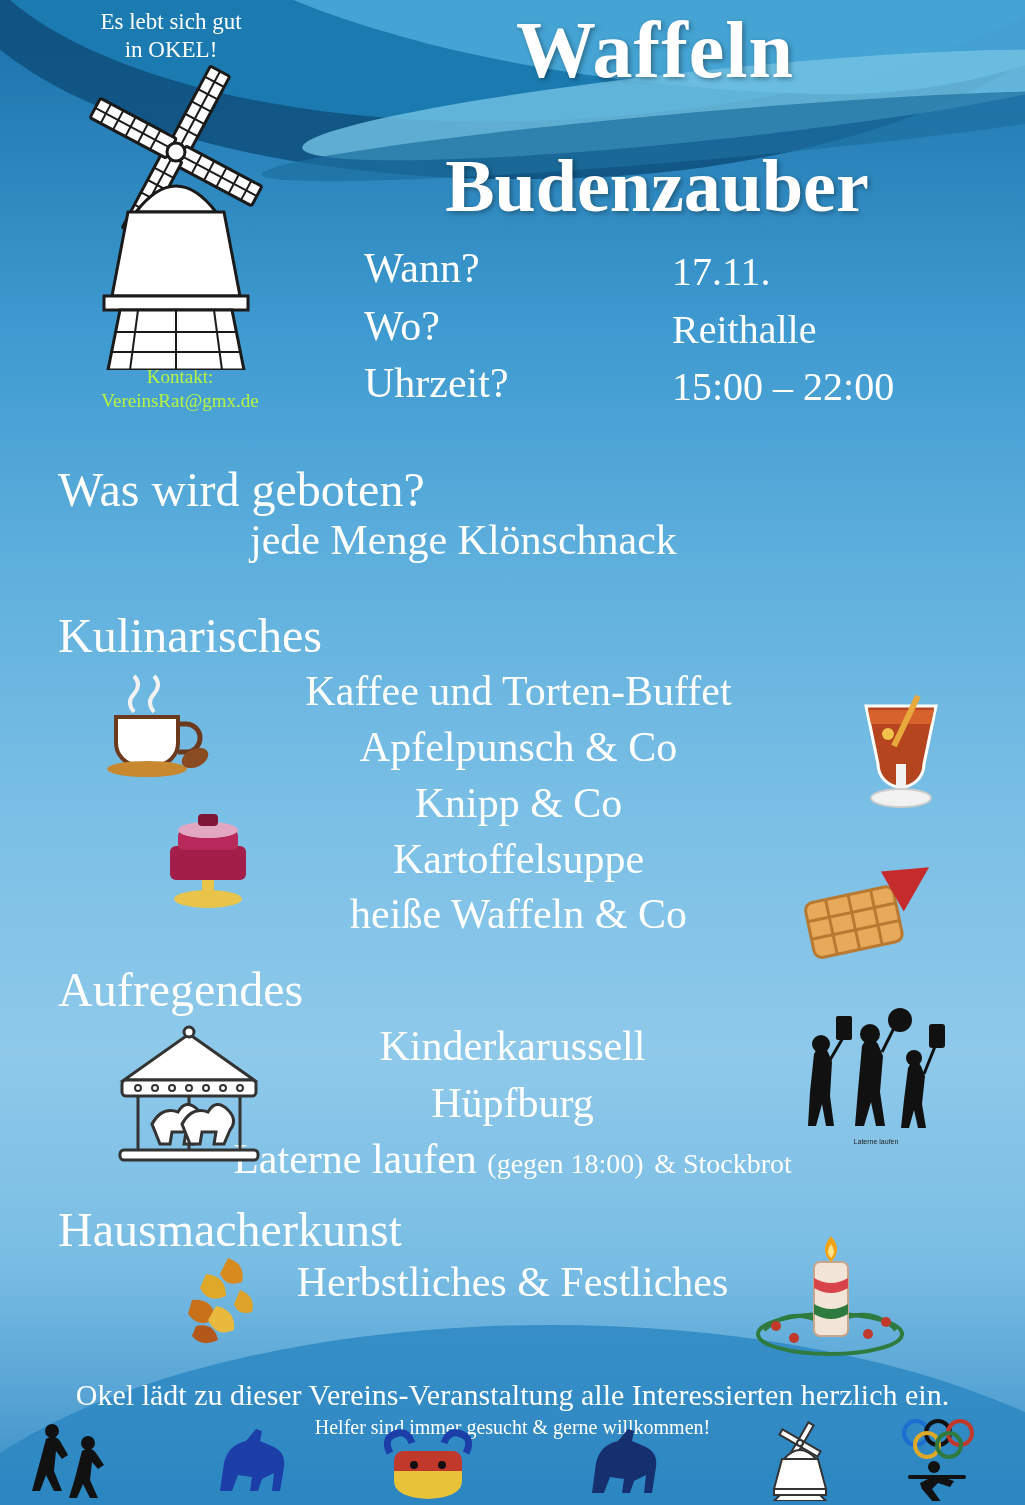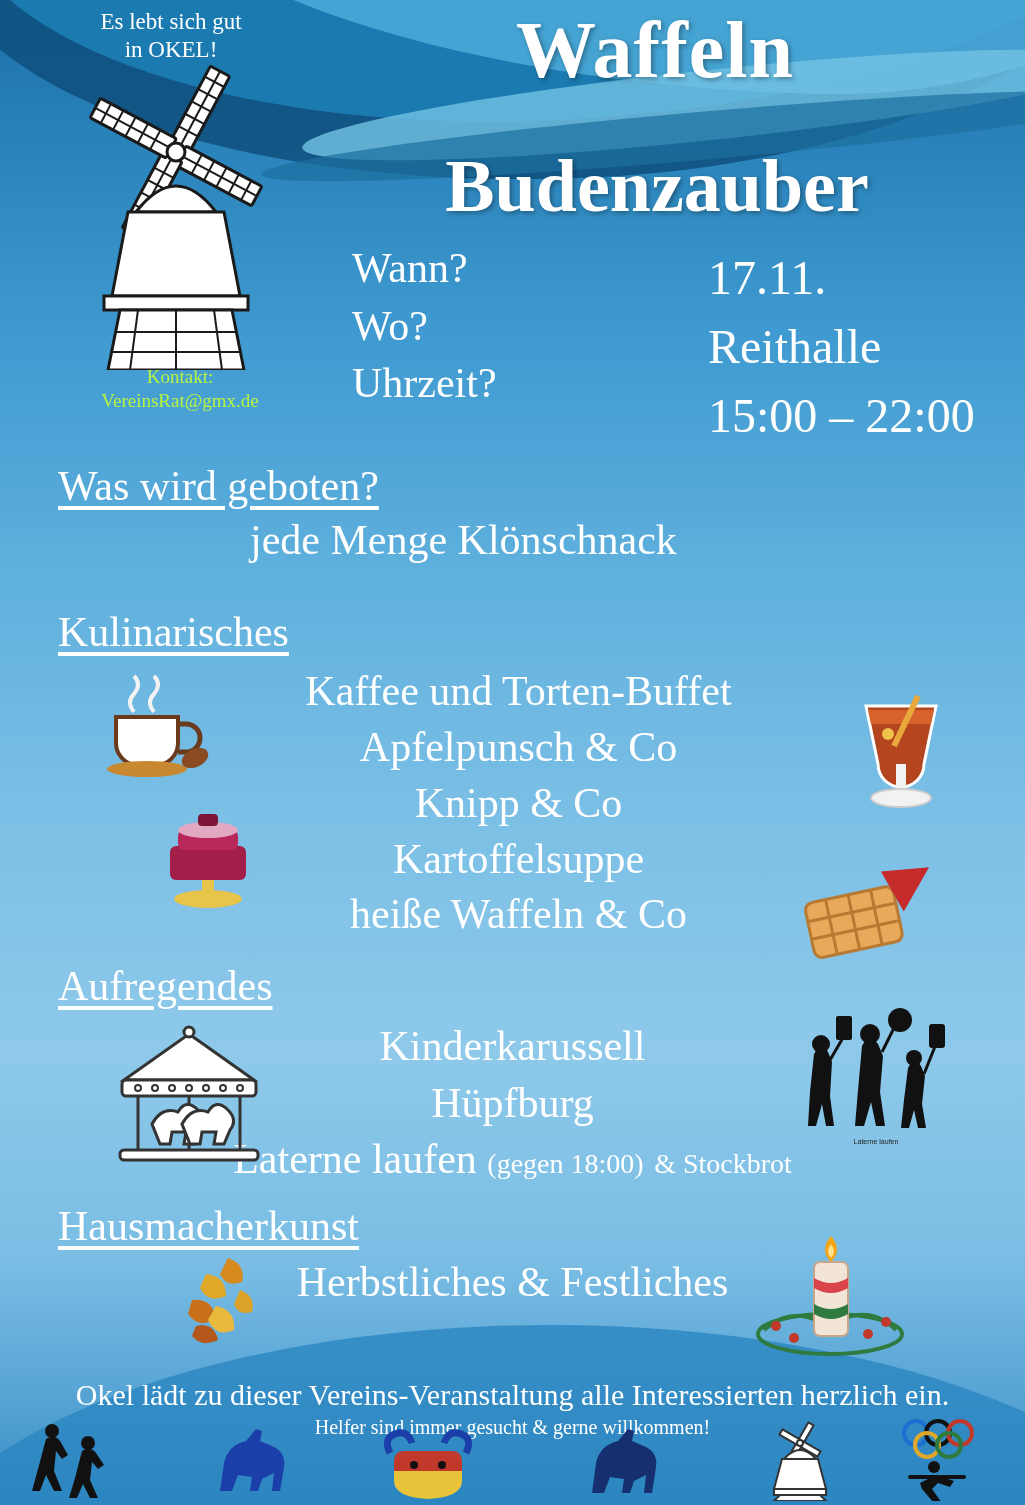--- a/index.html
+++ b/index.html
@@ -134,34 +134,32 @@
     line-height: 1.05;
     text-shadow: 2px 2px 5px rgba(0,0,0,0.35);
   }
 
   .wwu {
     position: absolute;
     top: 240px; left: 352px;
     font-size: 42px;
     line-height: 1.37;
   }
-  .wwu div { white-space: nowrap; }
+  .wwu div { white-space: nowrap; margin-left: 12px; }
   .wwu-ans {
     position: absolute;
     top: 243px; left: 672px;
+    font-size: 40px;
+    line-height: 1.44;
+  }
+  .wwu-ans div { white-space: nowrap; }
+
+  .sec-head {
+    position: absolute;
     font-size: 48px;
-    line-height: 1.44;
-    margin-left: 36px;
-  }
-  .wwu-ans div { white-space: nowrap; }
-
-  .sec-head {
-    position: absolute;
-    font-size: 42px;
-    text-decoration: underline;
     text-underline-offset: 6px;
     white-space: nowrap;
   }
   .h-geboten { top: 462px; left: 58px; }
   .h-kulin   { top: 608px; left: 58px; }
   .h-aufreg  { top: 962px; left: 58px; }
   .h-hausm   { top: 1202px; left: 58px; }
 
   .line-kloen {
     position: absolute;

